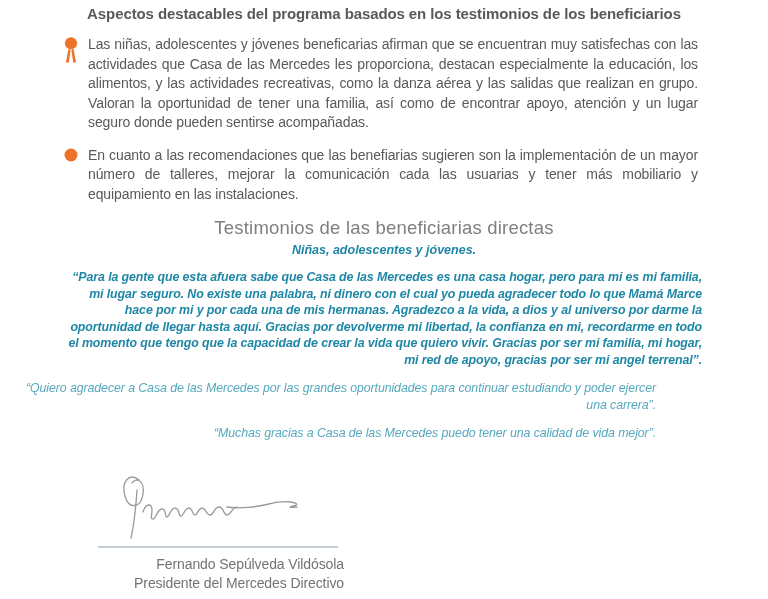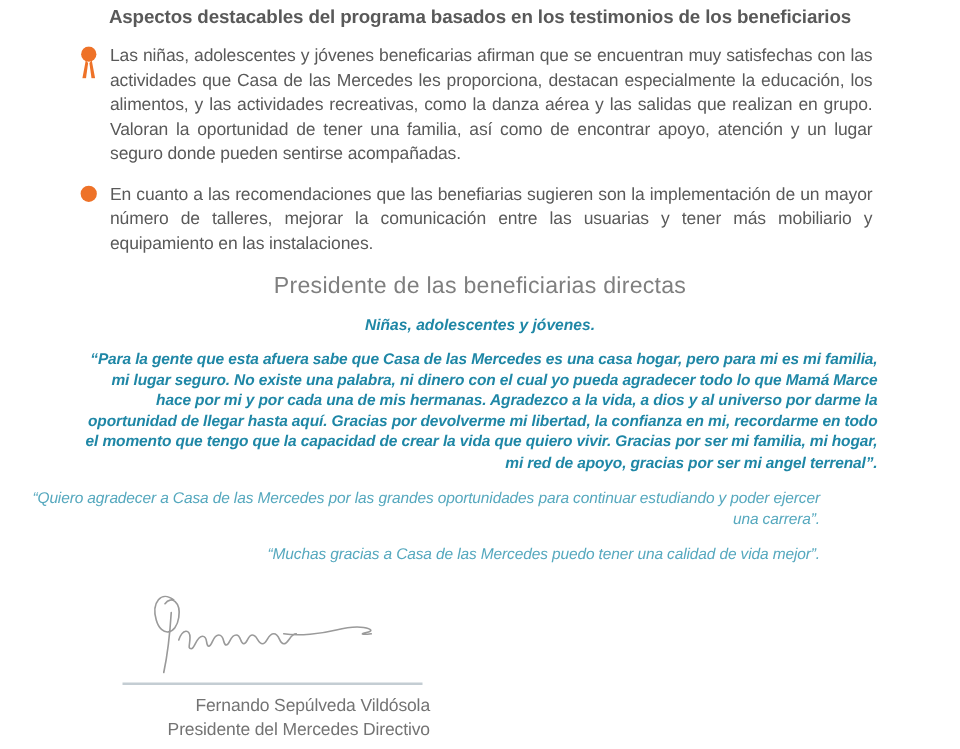--- a/index.html
+++ b/index.html
@@ -35,21 +35,21 @@
   .section-heading {
     margin-top: 12px;
     text-align: center;
     font-size: 18.5px;
     font-weight: 400;
     color: #7f7f7f;
     letter-spacing: 0.2px;
   }
 
   .subheading {
-    margin-top: 14px;
+    margin-top: 4px;
     text-align: center;
     font-size: 12.5px;
     font-weight: bold;
     font-style: italic;
     color: #1f87a6;
   }
 
   .quote {
     margin: 12px auto 0;
     width: 636px;
@@ -103,26 +103,26 @@
       </span>
       <p class="bullet-text">Las niñas, adolescentes y jóvenes beneficarias afirman que se encuentran muy satisfechas con las actividades que Casa de las Mercedes les proporciona, destacan especialmente la educación, los alimentos, y las actividades recreativas, como la danza aérea y las salidas que realizan en grupo. Valoran la oportunidad de tener una familia, así como de encontrar apoyo, atención y un lugar seguro donde pueden sentirse acompañadas.</p>
     </div>
 
     <div class="bullet">
       <span class="bullet-icon-wrap">
         <svg width="14" height="14" viewBox="0 0 14 14" aria-hidden="true">
           <circle cx="7" cy="7" r="6.5" fill="#ee7228"></circle>
         </svg>
       </span>
-      <p class="bullet-text">En cuanto a las recomendaciones que las benefiarias sugieren son la implementación de un mayor número de talleres, mejorar la comunicación entre las usuarias y tener más mobiliario y equipamiento en las instalaciones.</p>
+      <p class="bullet-text">En cuanto a las recomendaciones que las benefiarias sugieren son la implementación de un mayor número de talleres, mejorar la comunicación cada las usuarias y tener más mobiliario y equipamiento en las instalaciones.</p>
     </div>
 
   </div>
 
-  <h2 class="section-heading">Presidente de las beneficiarias directas</h2>
+  <h2 class="section-heading">Testimonios de las beneficiarias directas</h2>
 
   <h3 class="subheading">Niñas, adolescentes y jóvenes.</h3>
 
   <p class="quote quote-strong">“Para la gente que esta afuera sabe que Casa de las Mercedes es una casa hogar, pero para mi es mi familia, mi lugar seguro. No existe una palabra, ni dinero con el cual yo pueda agradecer todo lo que Mamá Marce hace por mi y por cada una de mis hermanas. Agradezco a la vida, a dios y al universo por darme la oportunidad de llegar hasta aquí. Gracias por devolverme mi libertad, la confianza en mi, recordarme en todo el momento que tengo que la capacidad de crear la vida que quiero vivir. Gracias por ser mi familia, mi hogar, mi red de apoyo, gracias por ser mi angel terrenal”.</p>
   <p class="quote quote-light">“Quiero agradecer a Casa de las Mercedes por las grandes oportunidades para continuar estudiando y poder ejercer una carrera”.</p>
   <p class="quote quote-light">“Muchas gracias a Casa de las Mercedes puedo tener una calidad de vida mejor”.</p>
 
   <div class="signature-row">
 
     <div class="sig-col">

